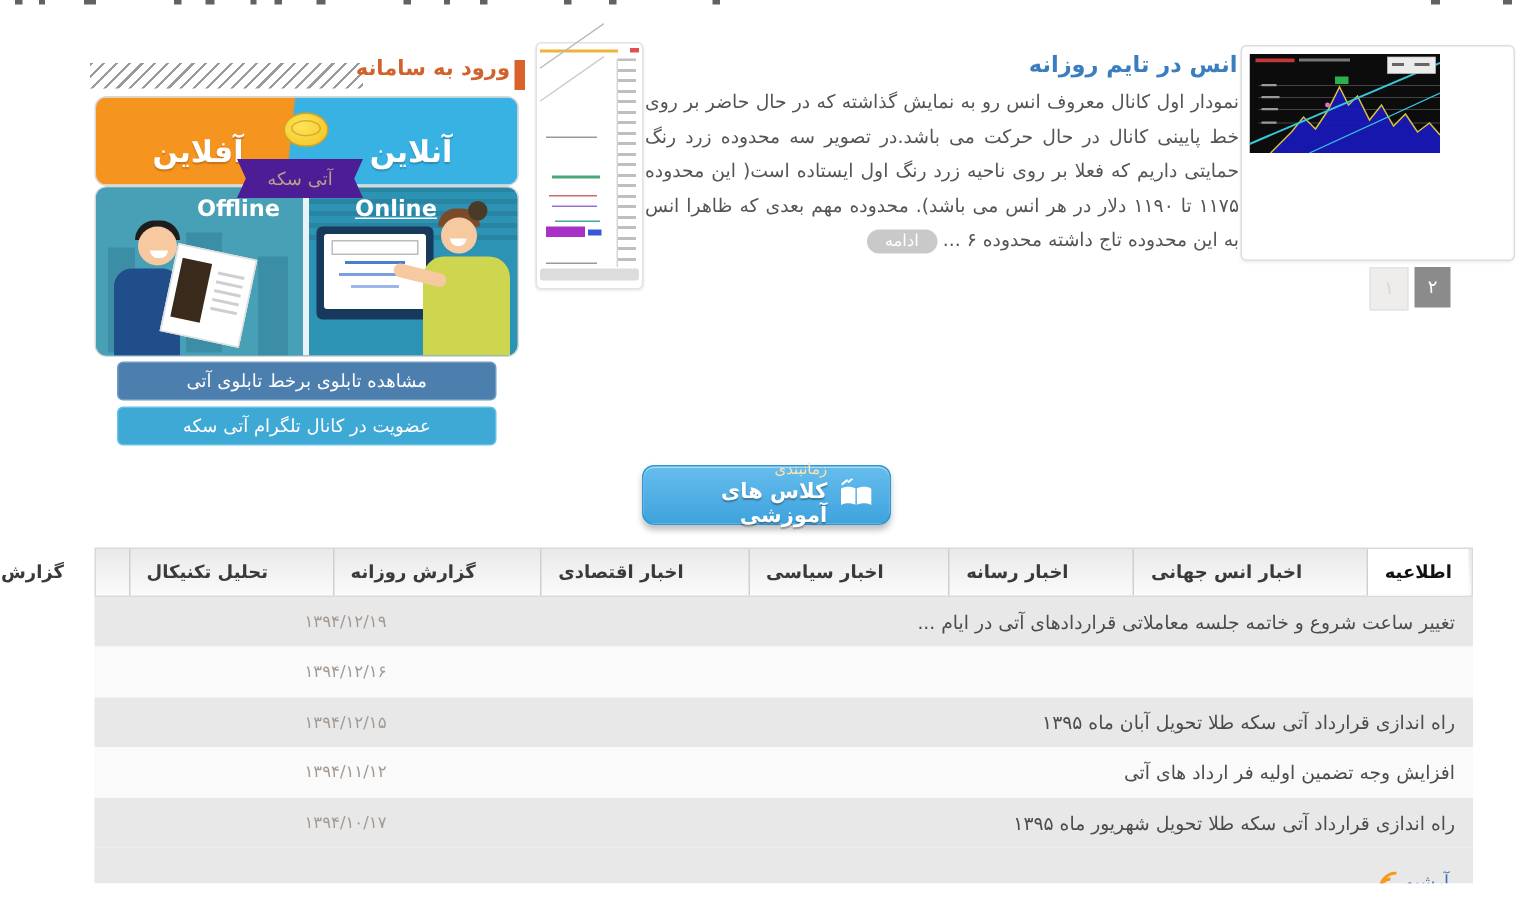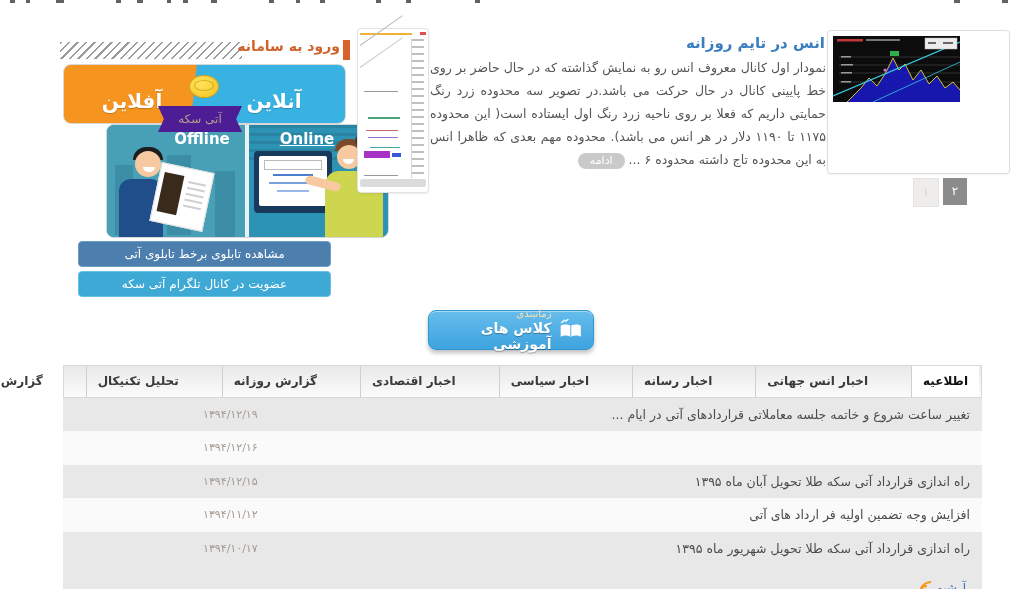--- a/index.html
+++ b/index.html
@@ -22,21 +22,21 @@
   .coin{position:absolute;left:125px;top:10px;width:28px;height:21px;border-radius:50%;
     background:radial-gradient(ellipse at 40% 35%,#ffe45a,#f3c31f);border:1px solid #d5a41f;}
   .coin i{position:absolute;left:4px;top:4px;right:4px;bottom:6px;border-radius:50%;
     border:1px solid rgba(180,130,20,.5);display:block;}
   .ribbon{left:158px;top:106px;width:84px;height:26px;background:#4c1d95;z-index:4;
     clip-path:polygon(0 0,100% 0,93% 50%,100% 100%,0 100%,7% 50%);
     color:#b5a08d;font-size:12px;line-height:26px;text-align:center;direction:rtl;
     box-shadow:0 1px 2px rgba(0,0,0,.25);}
 
   .cartoon{left:63px;top:124px;width:281px;height:112px;border-radius:8px;border:1px solid #d8d8d8;
-    overflow:hidden;background:#2d93b4;cursor:pointer;margin-left:43px;}
+    overflow:hidden;background:#2d93b4;cursor:pointer;}
   .cart-left{position:absolute;left:0;top:0;width:138px;height:112px;background:#47a0b6;}
   .cart-div{position:absolute;left:138px;top:0;width:4px;height:112px;background:#e9f2f5;}
   .bld{position:absolute;background:#3a8aa2;opacity:.8;}
   .blinds{position:absolute;left:142px;top:0;right:0;height:38px;
     background:repeating-linear-gradient(180deg,rgba(0,0,0,.10) 0 3px,transparent 3px 8px);}
   .cart-lbl{position:absolute;top:5px;width:80px;text-align:center;color:#fff;font-size:15px;font-weight:bold;}
   .head{position:absolute;border-radius:50%;background:#f6c9a0;}
   .hair-l{position:absolute;left:26px;top:22px;width:30px;height:13px;border-radius:15px 15px 0 0;background:#1d1d1d;}
   .body-l{position:absolute;left:12px;top:54px;width:44px;height:58px;border-radius:12px 12px 0 0;background:#1f4e8a;}
   .paper{position:absolute;left:48px;top:42px;width:52px;height:58px;background:#fff;border:1px solid #ddd;

